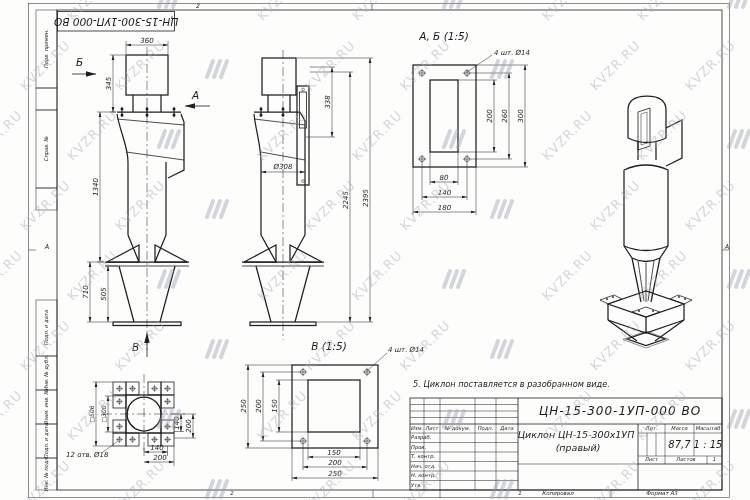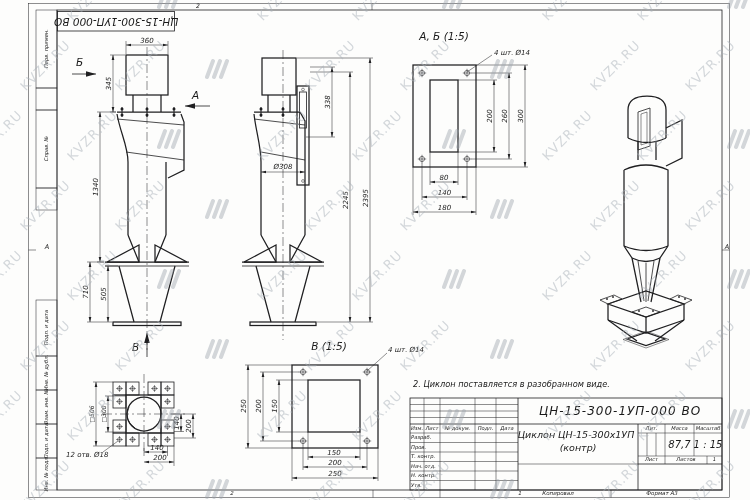--- a/index.html
+++ b/index.html
@@ -402,25 +402,25 @@
   <div class="tcell rot90 f52" style="left:36px;top:390px;width:21px;height:34px">
       <span>Взам. инв. №</span>
     </div>
   <div class="tcell rot90 f52" style="left:36px;top:424px;width:21px;height:34px">
       <span>Подп. и дата</span>
     </div>
   <div class="tcell rot90 f52" style="left:36px;top:458px;width:21px;height:32px">
       <span>Инв. № подл.</span>
     </div>
 
-  <div class="tcell lft f82" style="left:413px;top:379px;width:320px;height:11px">2. Циклон поставляется в разобранном виде.</div>
+  <div class="tcell lft f82" style="left:413px;top:379px;width:320px;height:11px">5. Циклон поставляется в разобранном виде.</div>
 
   <div class="tcell f12" style="left:518px;top:398px;width:204px;height:26px;letter-spacing:1px">ЦН-15-300-1УП-000 ВО</div>
   <div class="tcell f95" style="left:528px;top:429px;width:96px;height:12px">Циклон ЦН-15-300х1УП</div>
-  <div class="tcell f95" style="left:518px;top:442px;width:120px;height:12px">(контр)</div>
+  <div class="tcell f95" style="left:518px;top:442px;width:120px;height:12px">(правый)</div>
 
   <div class="tcell f52" style="left:410px;top:424px;width:14px;height:9px">Изм.</div>
   <div class="tcell f52" style="left:424px;top:424px;width:16px;height:9px">Лист</div>
   <div class="tcell f52" style="left:440px;top:424px;width:35px;height:9px">№ докум.</div>
   <div class="tcell f52" style="left:475px;top:424px;width:21px;height:9px">Подп.</div>
   <div class="tcell f52" style="left:496px;top:424px;width:22px;height:9px">Дата</div>
 
   <div class="tcell lft f52" style="left:411px;top:433px;width:34px;height:9.5px">Разраб.</div>
   <div class="tcell lft f52" style="left:411px;top:442.5px;width:34px;height:9.5px">Пров.</div>
   <div class="tcell lft f52" style="left:411px;top:452px;width:34px;height:9.5px">Т. контр.</div>

